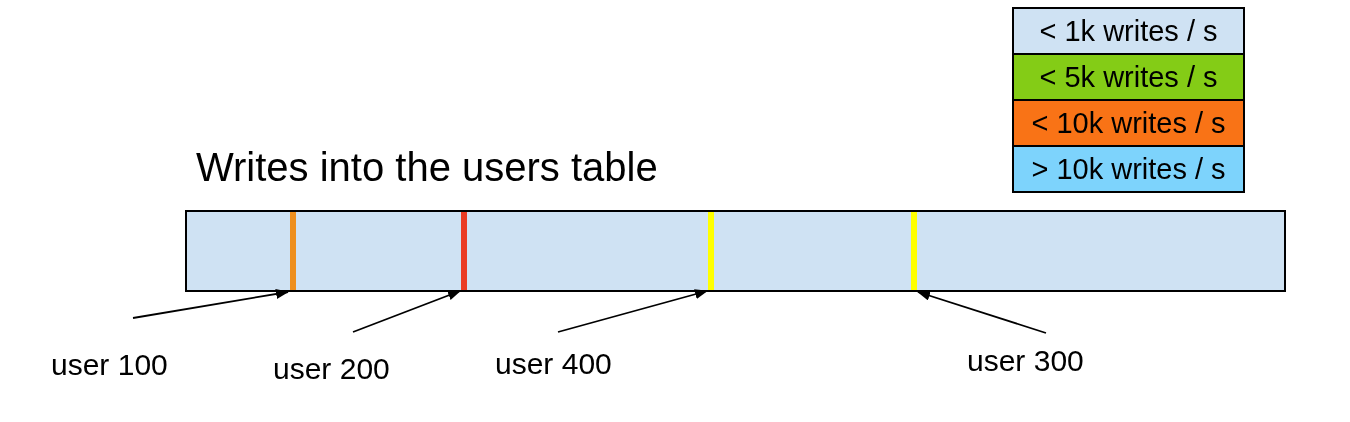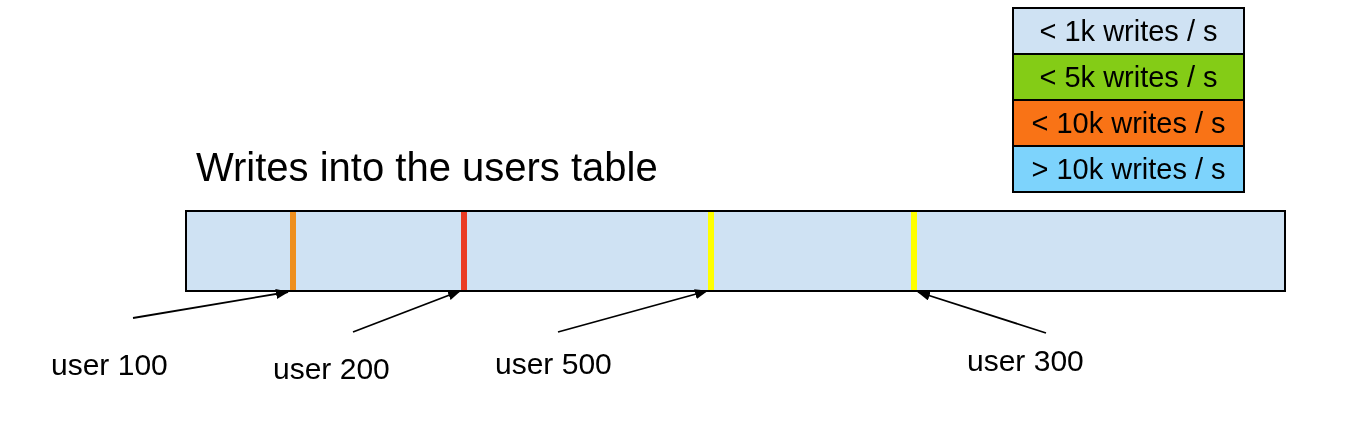--- a/index.html
+++ b/index.html
@@ -79,21 +79,21 @@
     </defs>
   <line x1="133" y1="318" x2="288" y2="292" stroke="#000000" stroke-width="1.8" marker-end="url(#arrowhead)"></line>
       <line x1="353" y1="332" x2="460" y2="291" stroke="#000000" stroke-width="1.8" marker-end="url(#arrowhead)"></line>
       <line x1="558" y1="332" x2="707" y2="291" stroke="#000000" stroke-width="1.8" marker-end="url(#arrowhead)"></line>
       <line x1="1046" y1="333" x2="918" y2="292" stroke="#000000" stroke-width="1.8" marker-end="url(#arrowhead)"></line>
     </svg>
 
   <div id="labels">
       <div class="user-label" style="left: 51px; top: 334px; margin-top: 16px;">user 100</div>
       <div class="user-label" style="left: 273px; top: 354px;">user 200</div>
-      <div class="user-label" style="left: 495px; top: 349px;">user 500</div>
+      <div class="user-label" style="left: 495px; top: 349px;">user 400</div>
       <div class="user-label" style="left: 967px; top: 346px;">user 300</div>
     </div>
 
   <div class="legend" id="legend-box" style="left: 1012px; top: 7px; width: 233px;">
       <div class="legend-row" style="background: rgb(207, 226, 243); border-color: rgb(0, 0, 0);">
         <span>&lt; 1k writes / s</span>
       </div>
       <div class="legend-row" style="background: #84cc16; border-color: rgb(0, 0, 0);">
         <span>&lt; 5k writes / s</span>
       </div>

